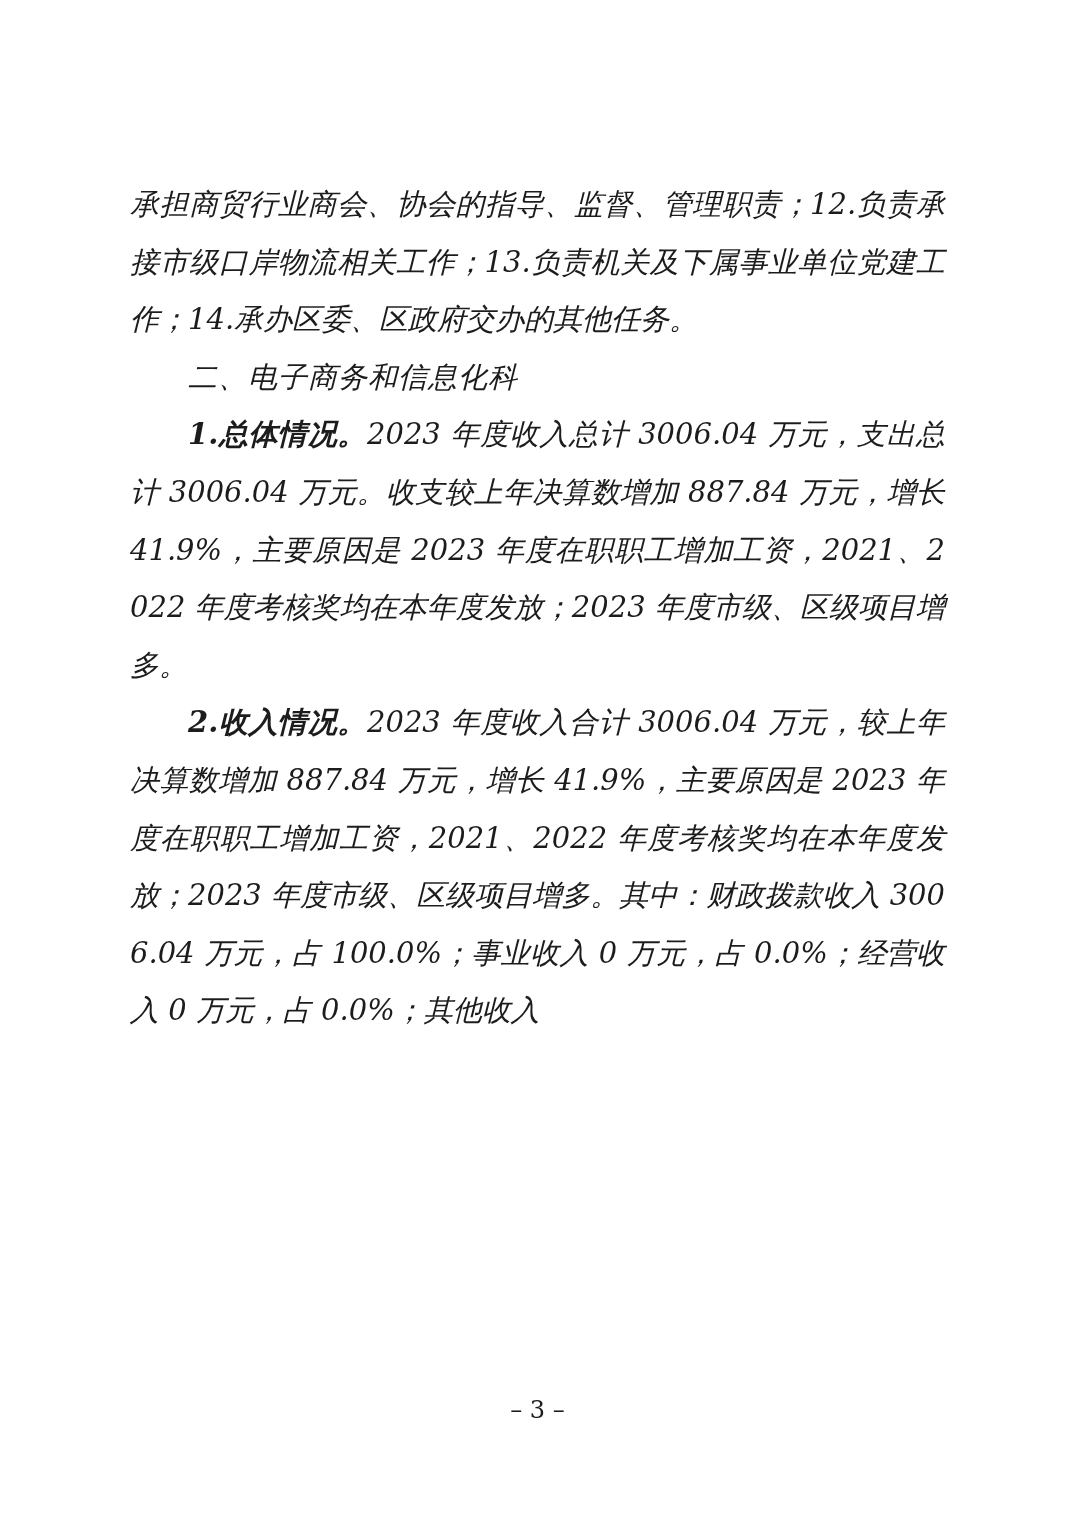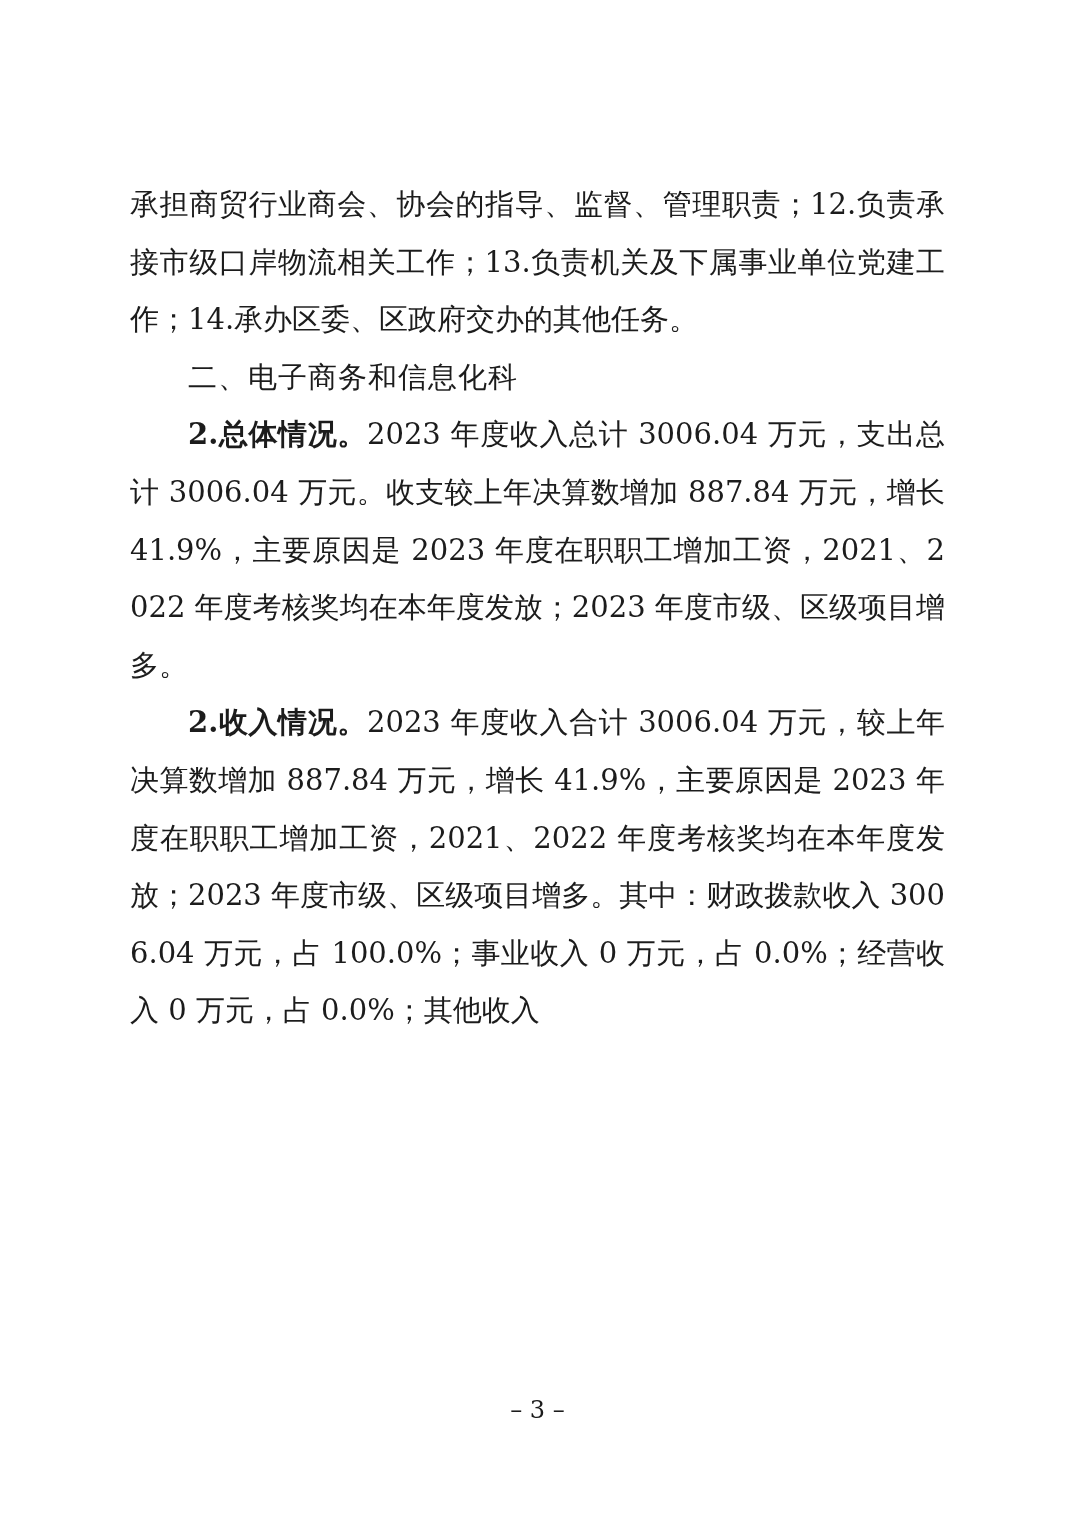--- a/index.html
+++ b/index.html
@@ -24,20 +24,21 @@
   .content p,
   .content h2,
   .content h3 {
     margin: 0;
     padding: 0;
     font-size: 29px;
     line-height: 57.6px;
     font-weight: normal;
     text-align: justify;
     word-break: break-all;
+    font-style: italic;
   }
   .indent { text-indent: 2em; }
   .h-kai { font-weight: bold; }
   .h-hei {
     font-weight: bold;
     font-family: "DejaVu Sans", "Liberation Sans", sans-serif;
     letter-spacing: 1px;
   }
   .content b { font-weight: bold; }
   .footer {
@@ -57,21 +58,21 @@
 <div class="page">
   <main class="content">
 
     <p class="body-text">承担商贸行业商会、协会的指导、监督、管理职责；12.负责承接市级口岸物流相关工作；13.负责机关及下属事业单位党建工作；14.承办区委、区政府交办的其他任务。</p>
 
 
 
     <h2 class="h-hei indent">二、电子商务和信息化科</h2>
 
 
-    <p class="body-text indent"><b>2.总体情况。</b><span>2023 年度收入总计 3006.04 万元，支出总计 3006.04 万元。收支较上年决算数增加 887.84 万元，增长 41.9%，主要原因是 2023 年度在职职工增加工资，2021、2022 年度考核奖均在本年度发放；2023 年度市级、区级项目增多。</span></p>
+    <p class="body-text indent"><b>1.总体情况。</b><span>2023 年度收入总计 3006.04 万元，支出总计 3006.04 万元。收支较上年决算数增加 887.84 万元，增长 41.9%，主要原因是 2023 年度在职职工增加工资，2021、2022 年度考核奖均在本年度发放；2023 年度市级、区级项目增多。</span></p>
 
     <p class="body-text indent"><b>2.收入情况。</b><span>2023 年度收入合计 3006.04 万元，较上年决算数增加 887.84 万元，增长 41.9%，主要原因是 2023 年度在职职工增加工资，2021、2022 年度考核奖均在本年度发放；2023 年度市级、区级项目增多。其中：财政拨款收入 3006.04 万元，占 100.0%；事业收入 0 万元，占 0.0%；经营收入 0 万元，占 0.0%；其他收入</span></p>
 
   </main>
 
   <footer class="footer">
     <span>– 3 –</span>
   </footer>
 </div>
 

